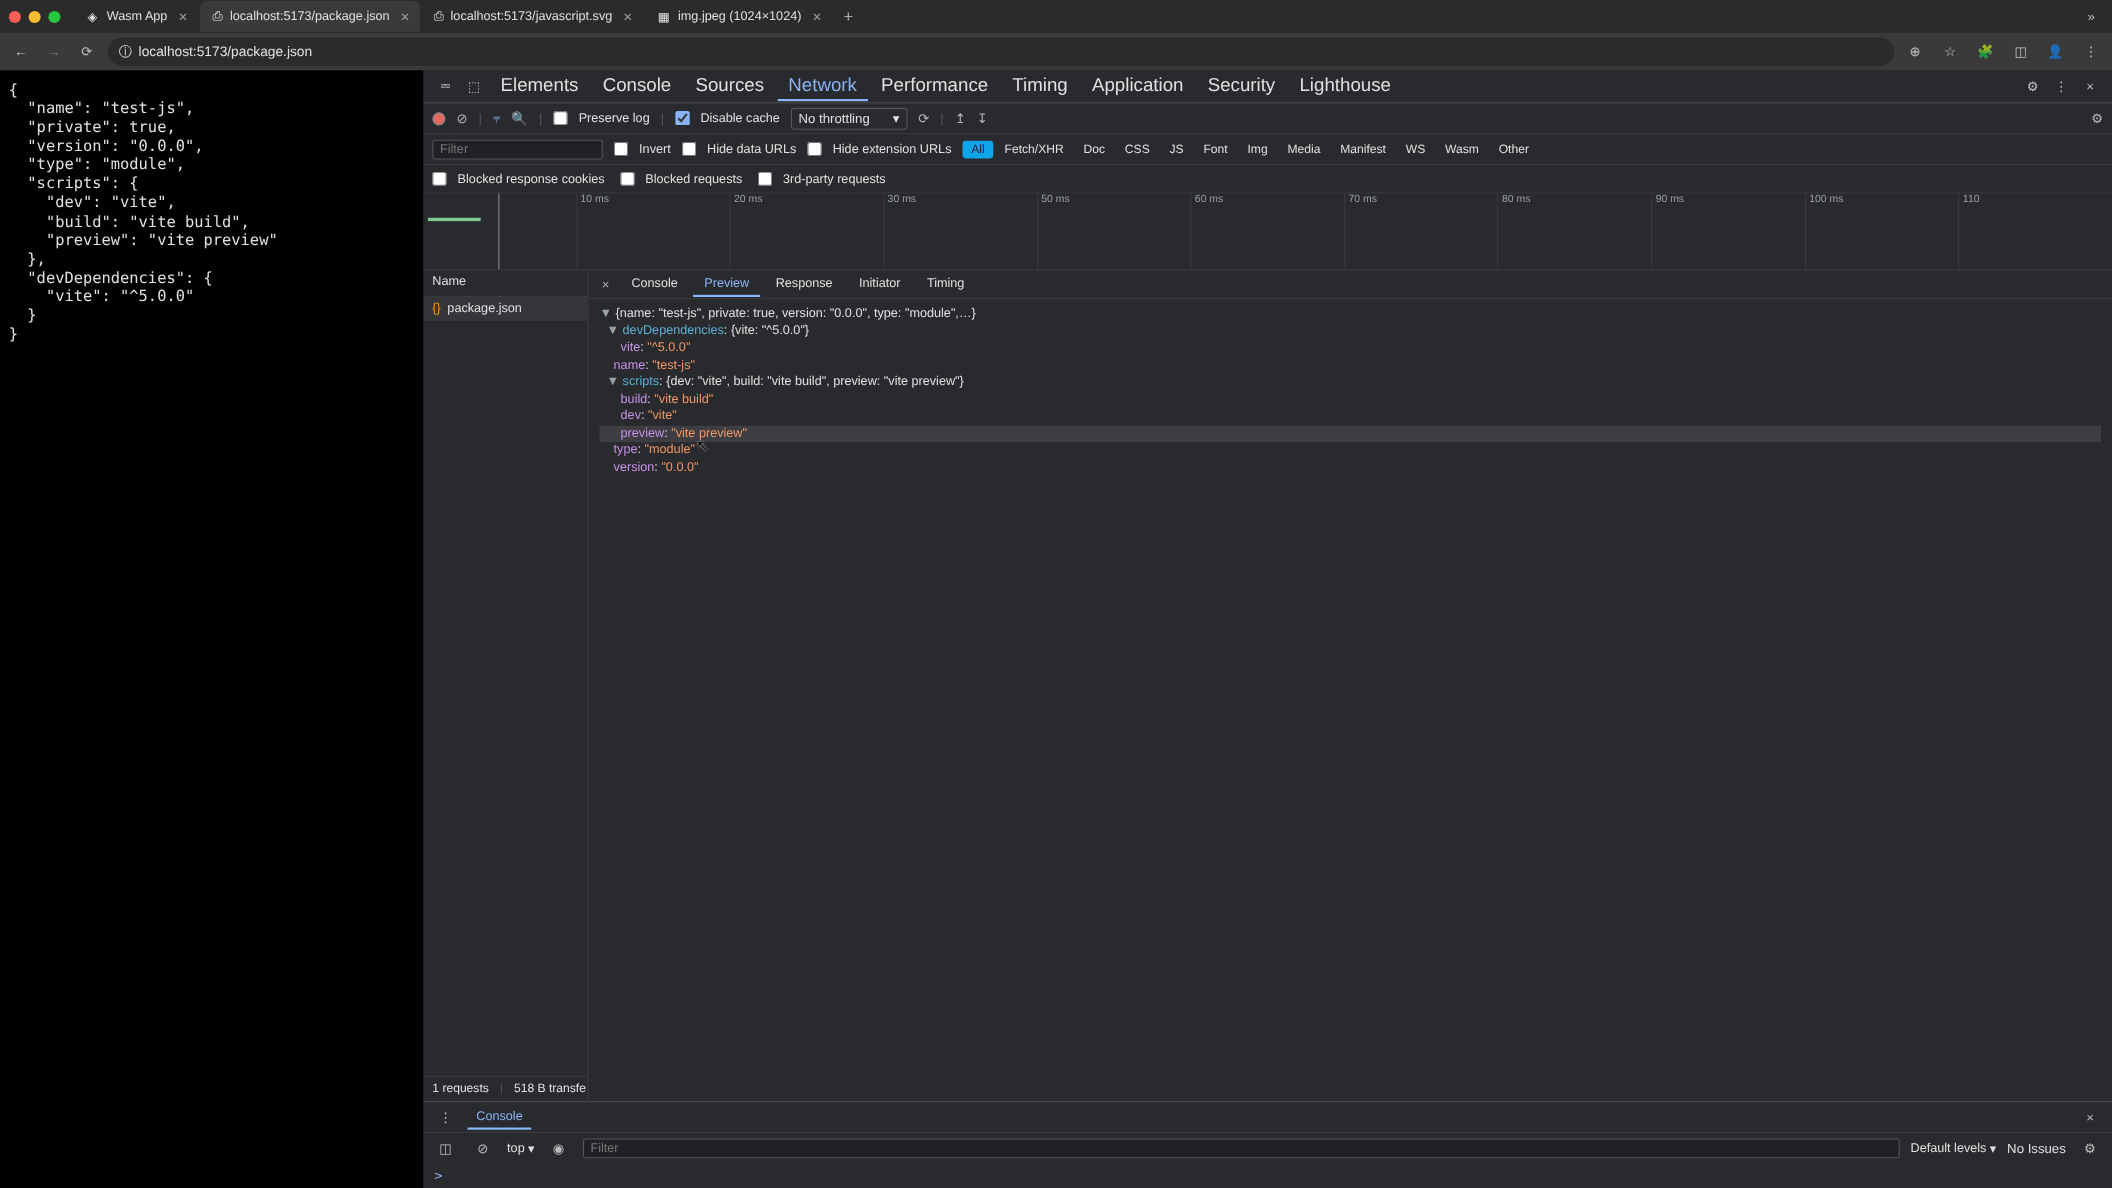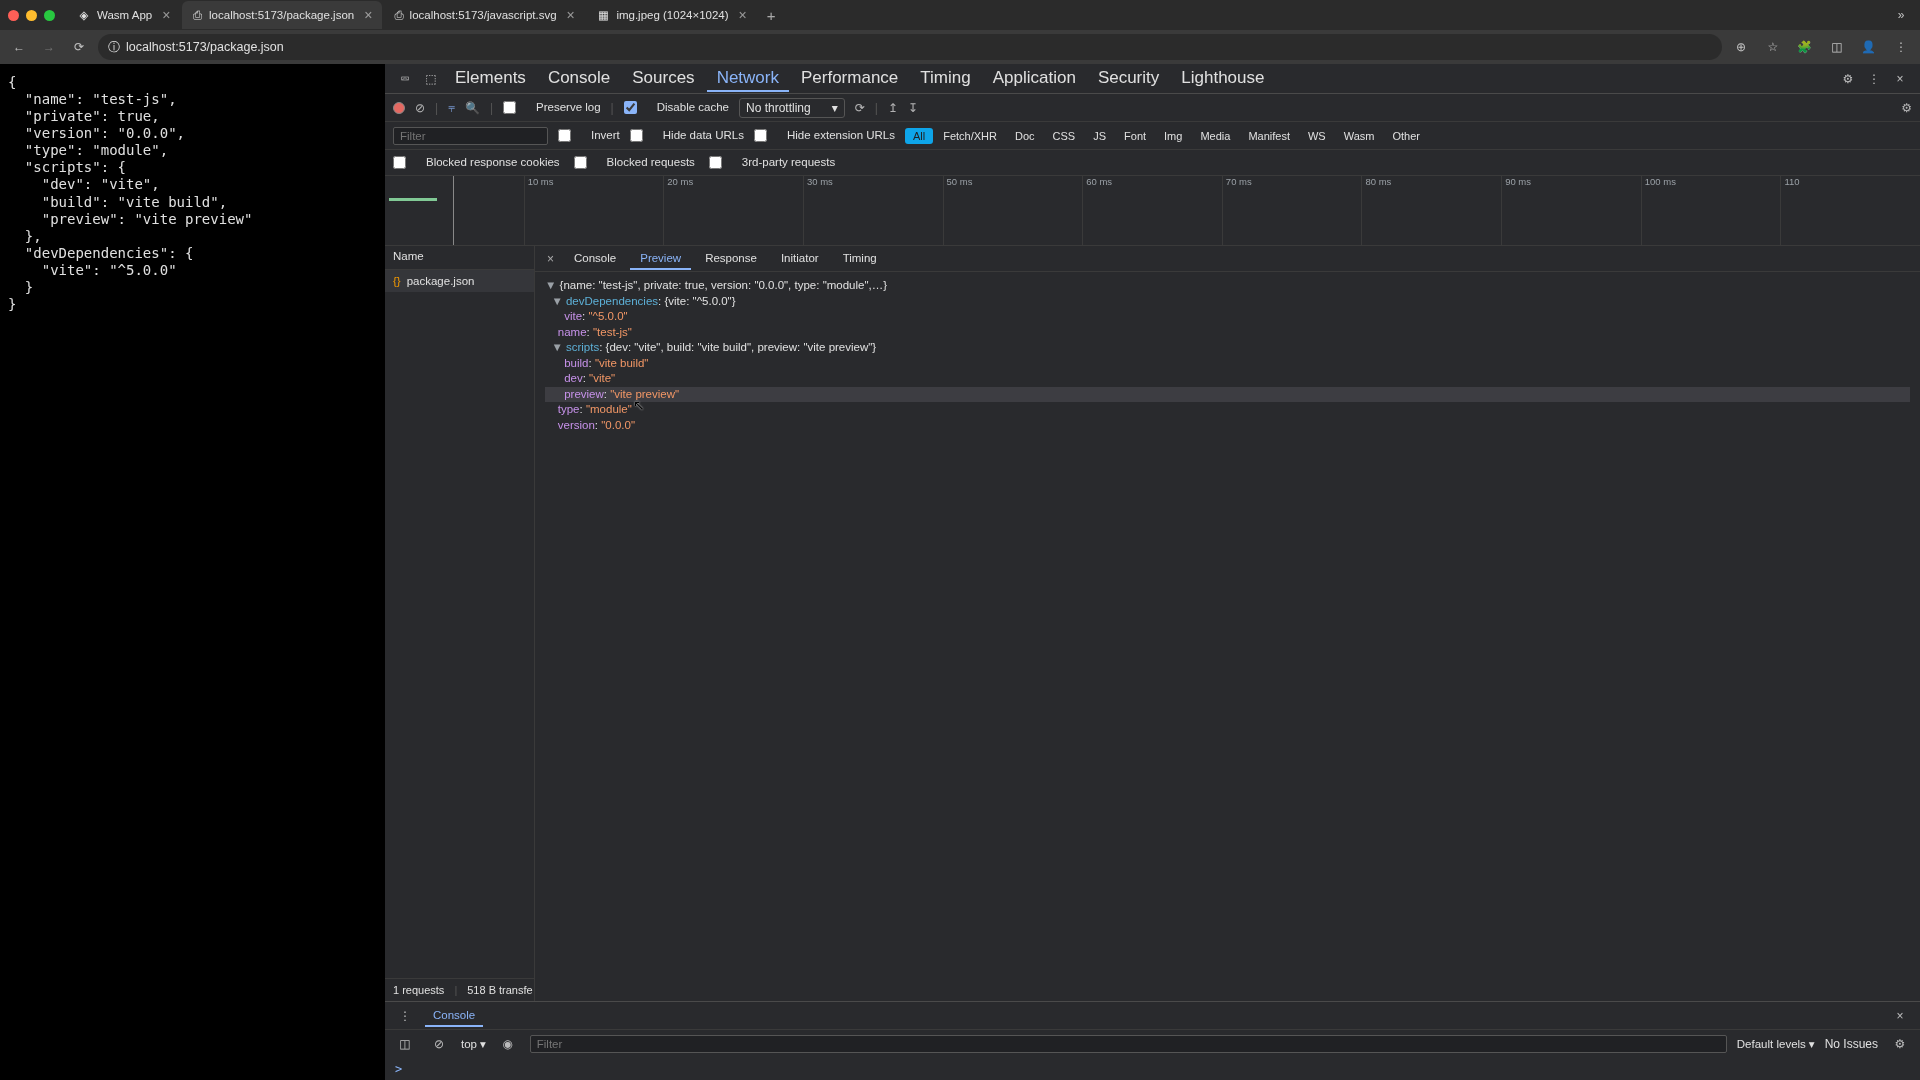--- a/index.html
+++ b/index.html
@@ -32,21 +32,21 @@
 .devtools { flex: 1; display: flex; flex-direction: column; background: #292a2d; }
 .dt-tabs { height: 30px; display: flex; align-items: center; padding: 0 8px; gap: 2px; border-bottom: 1px solid #4a4a4a; }
 .dt-icon { width: 24px; height: 24px; display: inline-flex; align-items: center; justify-content: center; cursor: pointer; opacity: .8; }
 .dt-tab { padding: 2px 10px; font-size: 17px; cursor: pointer; border-bottom: 2px solid transparent; }
 .dt-tab.active { color: #8ab4f8; border-bottom-color: #8ab4f8; }
 .dt-spacer { flex: 1; }
 
 .net-toolbar { height: 28px; display: flex; align-items: center; padding: 0 8px; gap: 10px; border-bottom: 1px solid #3a3a3a; }
 .recdot { width: 12px; height: 12px; border-radius: 50%; background: #e46962; border: 1px solid #888; }
 .tb-icon { opacity: .75; cursor: pointer; }
-.chk { display: flex; align-items: flex-start; gap: 20px; font-size: 11.5px; }
+.chk { display: flex; align-items: center; gap: 10px; font-size: 11.5px; }
 .chk input { accent-color: #8ab4f8; }
 .select { display: flex; align-items: center; gap: 21px; padding: 2px 6px; border: 1px solid #555; border-radius: 3px; }
 
 .filterbar { height: 28px; display: flex; align-items: center; padding: 0 8px; gap: 10px; border-bottom: 1px solid #3a3a3a; }
 .filterinput { width: 155px; background: #202124; border: 1px solid #555; border-radius: 2px; padding: 2px 6px; color: #e0e0e0; font-size: 11.5px; }
 .typepills { display: flex; gap: 2px; }
 .pill { padding: 2px 8px; font-size: 11px; border-radius: 3px; cursor: pointer; }
 .pill.active { background: #0ea5e9; color: #202124; }
 
 .filterbar2 { height: 26px; display: flex; align-items: center; padding: 0 8px; gap: 14px; border-bottom: 1px solid #3a3a3a; }

